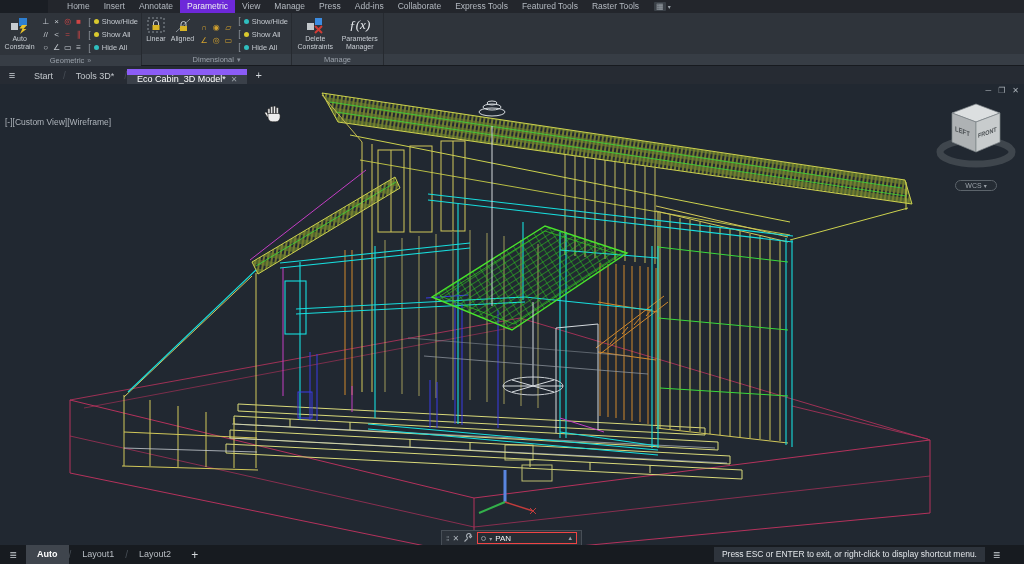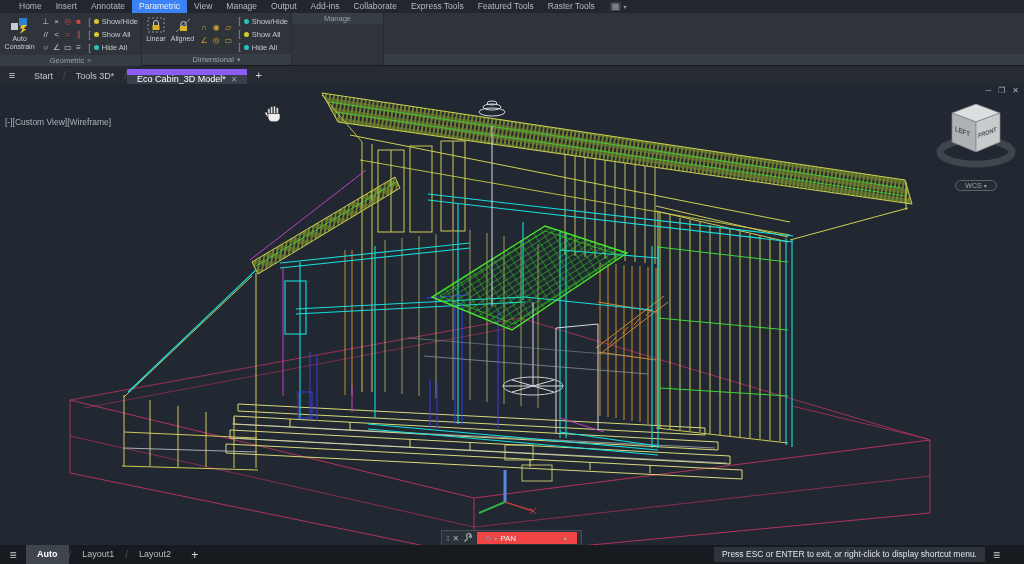--- a/index.html
+++ b/index.html
@@ -1,23 +1,23 @@
 <!DOCTYPE html>
 <html><head>
 <meta charset="utf-8">
 <style>
   * { margin:0; padding:0; box-sizing:border-box; }
   html,body { width:1024px; height:564px; overflow:hidden; background:#1a1e24;
               font-family:"Liberation Sans", sans-serif; }
 
   
   .menubar { height:13px; background:#23262c; display:flex; align-items:stretch;
-             padding-left:12px; font-size:8.5px; color:#b4bac1; }
+             padding-left:12px; font-size:8.5px; color:#b4bac1;margin-left:48px; }
   .menutab { padding:0 7px; line-height:13px; cursor:default; }
-  .menutab.active { background:#3b82f6; color:#eceef0; }
+  .menutab.active { background:#6d28d9; color:#eceef0; }
   .menu-extra { display:flex; align-items:center; gap:2px; margin-left:8px; color:#9aa1a8; }
   .menu-extra .imgicon { font-size:8px; background:#3a4047; padding:0 2px; border-radius:1px; }
   .menu-extra .dd { font-size:6px; }
 
   
   .ribbon { height:53px; background:#2f343b; display:flex; border-bottom:1px solid #171a1f; }
   .panel { display:flex; flex-direction:column; border-right:1px solid #262a30; }
   .panel-content { flex:1; display:flex; padding:2px 3px 1px 3px; gap:4px; }
   .panel-caption { height:11px; background:#373d45; color:#9aa1aa; font-size:7.5px;
                    line-height:11px; text-align:right; display:flex; align-items:center;
@@ -63,21 +63,21 @@
             padding:0 9px; font-size:7px; color:#9aa1a8; height:11px; line-height:10px;
             background:rgba(42,48,55,.55); cursor:default; }
   .wcsbtn .dd { font-size:6px; }
 
   
   .cmdbar { position:absolute; left:441px; top:446px; height:16px; display:flex;
             align-items:center; gap:4px; background:#2c323a; border:1px solid #474e56;
             padding:0 4px; }
   .cmdbar .grip { color:#7b828a; font-size:8px; letter-spacing:-1px; }
   .cmdbar .x { color:#aab1b8; font-size:8px; }
-  .cmdfield { width:100px; height:12px; background:#262c33; border:6px solid #ef4444;
+  .cmdfield { width:100px; height:12px; background:#262c33; border:1px solid #ef4444;
               display:flex; align-items:center; gap:3px; padding:0 3px; font-size:8px;
               color:#eef1f3; }
   .cmdfield .circ { width:5px; height:5px; border:1px solid #8a9199; border-radius:50%; }
   .cmdfield .dd { color:#9aa1a8; font-size:6px; }
   .cmdfield .cmdtext { flex:1; }
   .cmdfield .up { color:#9aa1a8; font-size:6px; }
 
   
   .bottombar { height:19px; background:#171b20; display:flex; align-items:center;
                justify-content:space-between; }
@@ -96,21 +96,21 @@
 </head>
 <body>
 
 <div class="menubar">
   <span class="menutab">Home</span>
   <span class="menutab">Insert</span>
   <span class="menutab">Annotate</span>
   <span class="menutab active">Parametric</span>
   <span class="menutab">View</span>
   <span class="menutab">Manage</span>
-  <span class="menutab">Output</span>
+  <span class="menutab">Press</span>
   <span class="menutab">Add-ins</span>
   <span class="menutab">Collaborate</span>
   <span class="menutab">Express Tools</span>
   <span class="menutab">Featured Tools</span>
   <span class="menutab">Raster Tools</span>
   <span class="menu-extra">
     <span class="imgicon">▦</span>
     <span class="dd">▾</span>
   </span>
 </div>
@@ -215,20 +215,37 @@
         </div>
       </div>
     </div>
     <div class="panel-caption">
       <span>Dimensional</span>
       <span class="ovf">▾</span>
     </div>
   </div>
 
   <div class="panel" style="width:92px">
+    <div class="panel-content" style="justify-content:center">
+      <div class="bigbtn" style="width:44px">
+        <span class="ic">
+          <svg width="18" height="17" aria-hidden="true">
+            <rect x="9" y="1" width="7" height="7" fill="#3c8ce0"></rect>
+            <rect x="1" y="6" width="7" height="7" fill="#c3c8cc"></rect>
+            <line x1="9" y1="9" x2="16" y2="16" stroke="#d23b35" stroke-width="2"></line>
+            <line x1="16" y1="9" x2="9" y2="16" stroke="#d23b35" stroke-width="2"></line>
+          </svg>
+        </span>
+        <span>Delete Constraints</span>
+      </div>
+      <div class="bigbtn" style="width:44px">
+        <span class="ic fx">ƒ(x)</span>
+        <span>Parameters Manager</span>
+      </div>
+    </div>
     <div class="panel-caption">
       <span>Manage</span>
     </div>
   </div>
 
   <div class="panel filler" style="border-right:none">
     <div class="panel-content"></div>
     <div class="panel-caption"></div>
   </div>
 </div>

